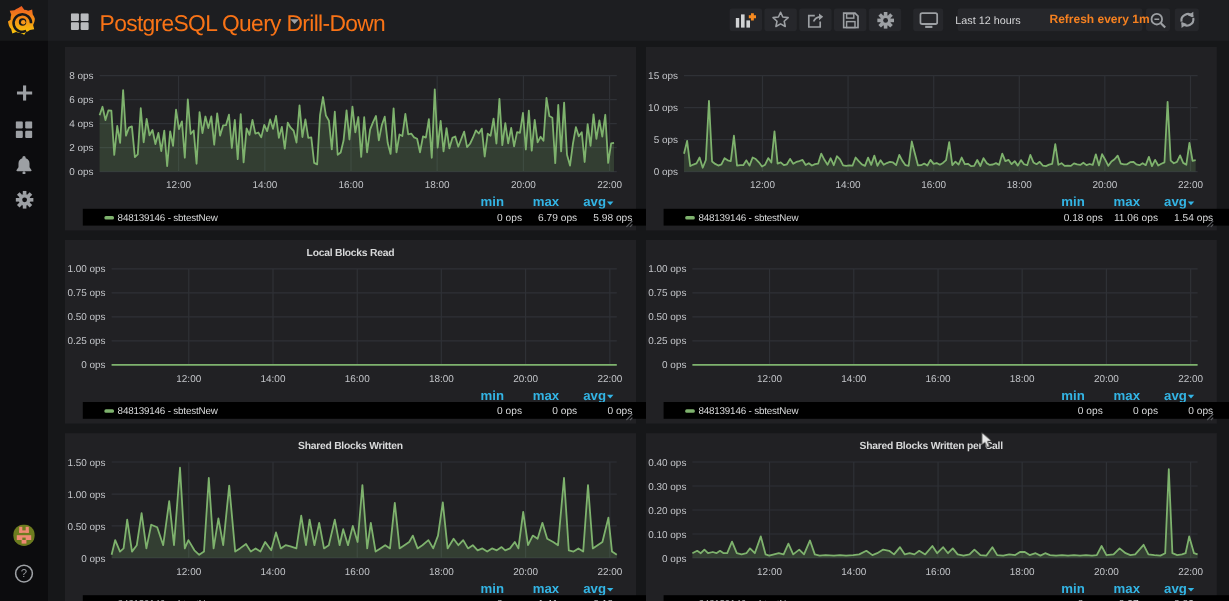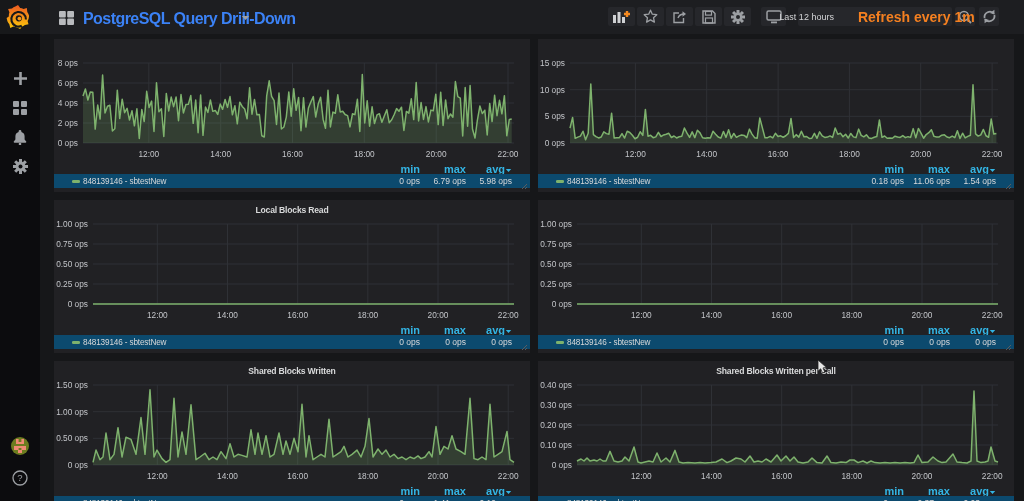--- a/index.html
+++ b/index.html
@@ -1,28 +1,28 @@
 <!DOCTYPE html>
 <html><head><meta charset="utf-8"><style>
 * { margin:0; padding:0; box-sizing:border-box; }
 body { width:1024px; height:501px; background:#161719; font-family:"Liberation Sans",sans-serif; position:relative; overflow:hidden; }
 #side { position:absolute; left:0; top:0; width:40px; height:501px; background:rgba(12,12,14,0.99); will-change:transform; z-index:5; }
 #logo { position:absolute; left:0; top:0; width:40px; height:34px; background:#17181a; padding-top:4px; padding-left:6px; }
 .sic { position:absolute; left:0; width:40px; text-align:center; }
 #avatar { position:absolute; left:11px; top:437px; }
 #help { position:absolute; left:12px; top:470px; }
 #nav { position:absolute; left:40px; top:0; width:984px; height:34px; background:rgba(29,30,33,0.99); will-change:transform; z-index:4; }
-#title { position:absolute; left:43px; top:10px; font-size:16px; font-weight:700; color:#3b82f6; letter-spacing:-0.55px; }
+#title { position:absolute; left:43px; top:10px; font-size:19px; font-weight:400; color:#f97316; letter-spacing:-0.55px; }
 .tbtn { position:absolute; top:7px; height:19px; background:#26272b; border-radius:2px; display:flex; align-items:center; justify-content:center; }
 #timebtn { left:758px; width:154px; font-size:9px; white-space:nowrap; }
 .panel { position:absolute; width:476px; height:153px; background:rgba(33,33,36,0.99); will-change:transform; }
 .ptitle { position:absolute; top:5px; left:0; width:100%; text-align:center; font-size:8.6px; font-weight:700; color:#d8d9da; z-index:2; letter-spacing:-0.2px; }
 .lhead { position:absolute; top:124px; left:0; width:100%; height:12px; }
 .lh { position:absolute; font-size:11px; font-weight:700; color:#33b5e5; text-align:right; }
-.lrow { position:absolute; top:135px; left:0; width:100%; height:14px; background:#0c4a6e; font-size:8.5px; color:#d8d9da; line-height:14px;text-decoration:underline; }
+.lrow { position:absolute; top:135px; left:15px; width:100%; height:14px; background:#000000; font-size:8.5px; color:#d8d9da; line-height:14px;text-decoration:underline; }
 .sw { position:absolute; left:18px; top:6px; width:8px; height:2.6px; border-radius:1.3px; background:#7eb26d; }
 .lname { position:absolute; left:29px; font-size:8.2px; letter-spacing:-0.15px; padding-top:1px; }
 .lv { position:absolute; text-align:right; }
 .rsz { position:absolute; right:2px; bottom:2px; }
 #cursor { position:absolute; left:817px; top:359px; z-index:9; }
 </style></head>
 <body>
 
 <div id="side">
   <div id="logo">
@@ -172,21 +172,21 @@
         <path d="M12.4 6 a5.3 5.3 0 0 1 -9.4 4.2" fill="none" stroke="#9da0a4" stroke-width="1.8"></path>
         <path d="M2.6 14.3 L2.5 9.4 L7.1 11 Z" fill="#9da0a4"></path>
       </svg>
     </div>
   <div class="tbtn" id="timebtn">
 <svg width="10" height="10" viewBox="0 0 13 13" style="margin-right:4px">
         <circle cx="6.5" cy="6.5" r="5.3" fill="none" stroke="#c9cacc" stroke-width="1.4"></circle>
         <path d="M6.5 3.2 V6.8 L8.9 8.1" fill="none" stroke="#c9cacc" stroke-width="1.4"></path>
       </svg>
 <span style="color:#d4d5d7">Last 12 hours</span>
-<span style="color:#f58020;font-weight:700;margin-left:24px;font-size:14px">Refresh every 1m</span>
+<span style="color:#f58020;font-weight:700;margin-left:24px;font-size:10px">Refresh every 1m</span>
 </div>
 </div>
 <div class="panel" style="left:54px;top:39px">
     <svg width="476" height="153" style="position:absolute;left:0;top:0">
       <line x1="29" y1="24.0" x2="460.0" y2="24.0" stroke="#2f3136" stroke-width="1"></line>
       <text x="24" y="27.0" text-anchor="end" font-size="8.3" fill="#c3c5c9">8 ops</text>
       <line x1="29" y1="44.0" x2="460.0" y2="44.0" stroke="#2f3136" stroke-width="1"></line>
       <text x="24" y="47.0" text-anchor="end" font-size="8.3" fill="#c3c5c9">6 ops</text>
       <line x1="29" y1="64.0" x2="460.0" y2="64.0" stroke="#2f3136" stroke-width="1"></line>
       <text x="24" y="67.0" text-anchor="end" font-size="8.3" fill="#c3c5c9">4 ops</text>

